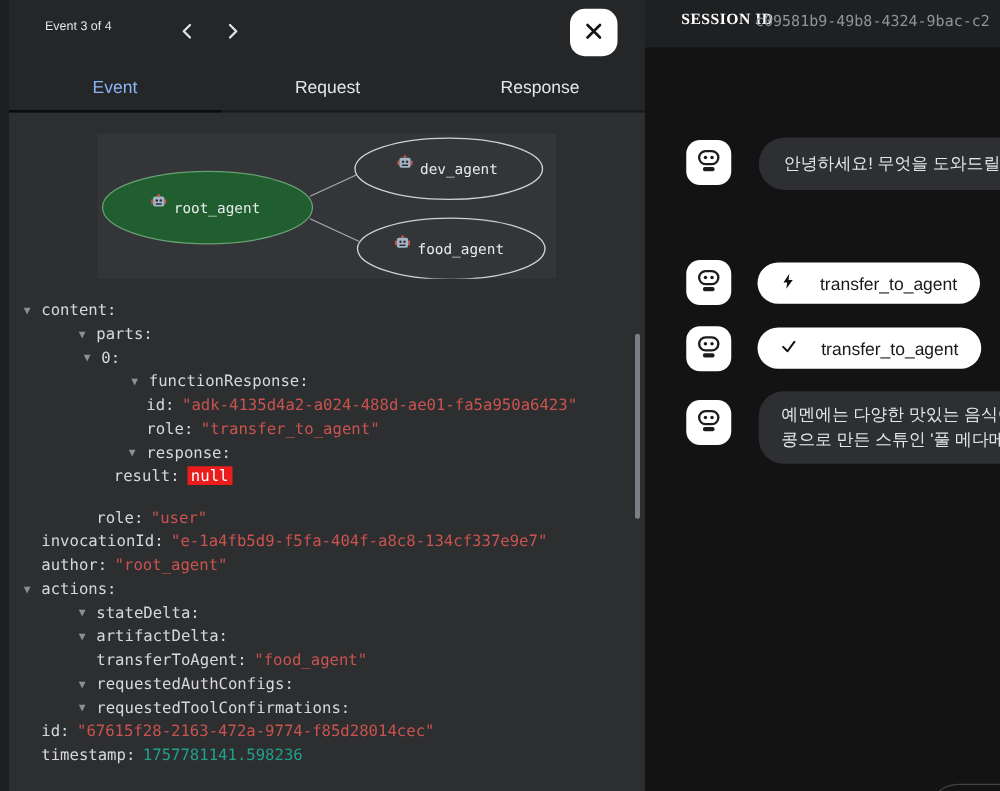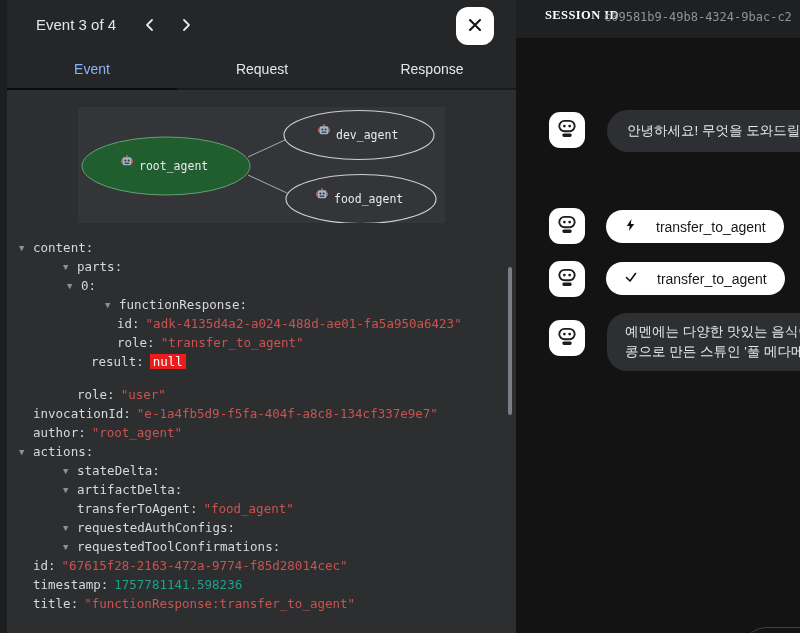--- a/index.html
+++ b/index.html
@@ -2,21 +2,21 @@
 <html><head>
 <meta charset="utf-8">
 <style>
   html,body{margin:0;padding:0;background:#000;}
   .screen{position:relative;width:800px;height:633px;overflow:hidden;background:#131314;
           font-family:"Liberation Sans",sans-serif;-webkit-font-smoothing:antialiased;}
   
   .backdrop-sliver{position:absolute;left:0;top:0;width:7px;height:633px;background:#1d1e20;}
   .dialog{position:absolute;left:7px;top:0;width:510px;height:633px;background:#2d2e30;overflow:hidden;}
   .dlg-header{position:absolute;left:0;top:0;width:100%;height:50px;background:#252628;}
-  .dlg-title{position:absolute;left:29px;top:16px;font-size:15px;color:#e2e4e6;}
+  .dlg-title{position:absolute;left:29px;top:16px;font-size:10px;color:#e2e4e6;}
   .navbtn{position:absolute;top:14px;width:24px;height:24px;background:none;border:none;cursor:pointer;
           display:flex;align-items:center;justify-content:center;padding:0;}
   .nav-prev{left:130px;} .nav-next{left:167px;}
   .closebtn{position:absolute;left:449px;top:7px;width:38px;height:38px;background:#fff;border:none;
             border-radius:12px;cursor:pointer;display:flex;align-items:center;justify-content:center;padding:0;}
   .tabs{position:absolute;left:0;top:50px;width:100%;height:38px;background:#252628;display:flex;
         border-bottom:2px solid #1a1b1c;}
   .tab{flex:1;background:none;border:none;cursor:pointer;font-size:14px;color:#e4e6e8;
        font-family:"Liberation Sans",sans-serif;}
   .tab.active{color:#8ab4f8;}
@@ -147,33 +147,33 @@
       </svg>
     </div>
 
     <div class="jtree">
       <div class="jrow l0"><span class="tri">▼</span><span class="jk">content:</span></div>
       <div class="jrow l1"><span class="tri">▼</span><span class="jk">parts:</span></div>
       <div class="jrow l2"><span class="tri">▼</span><span class="jk">0:</span></div>
       <div class="jrow l3"><span class="tri">▼</span><span class="jk">functionResponse:</span></div>
       <div class="jrow l4"><span class="jk">id:</span><span class="jv str">"adk-4135d4a2-a024-488d-ae01-fa5a950a6423"</span></div>
       <div class="jrow l4"><span class="jk">role:</span><span class="jv str">"transfer_to_agent"</span></div>
+      <div class="jrow l4"><span class="tri">▼</span><span class="jk">response:</span></div>
       <div class="jrow l5"><span class="jk">result:</span><span class="jv nul">null</span></div>
       <div class="jrow l1 gap"><span class="jk">role:</span><span class="jv str">"user"</span></div>
       <div class="jrow l0"><span class="jk">invocationId:</span><span class="jv str">"e-1a4fb5d9-f5fa-404f-a8c8-134cf337e9e7"</span></div>
       <div class="jrow l0"><span class="jk">author:</span><span class="jv str">"root_agent"</span></div>
       <div class="jrow l0"><span class="tri">▼</span><span class="jk">actions:</span></div>
       <div class="jrow l1"><span class="tri">▼</span><span class="jk">stateDelta:</span></div>
       <div class="jrow l1"><span class="tri">▼</span><span class="jk">artifactDelta:</span></div>
       <div class="jrow l1"><span class="jk">transferToAgent:</span><span class="jv str">"food_agent"</span></div>
       <div class="jrow l1"><span class="tri">▼</span><span class="jk">requestedAuthConfigs:</span></div>
       <div class="jrow l1"><span class="tri">▼</span><span class="jk">requestedToolConfirmations:</span></div>
       <div class="jrow l0"><span class="jk">id:</span><span class="jv str">"67615f28-2163-472a-9774-f85d28014cec"</span></div>
       <div class="jrow l0"><span class="jk">timestamp:</span><span class="jv num">1757781141.598236</span></div>
-      <div class="jrow l0"><span class="jk">title:</span><span class="jv str">"functionResponse:transfer_to_agent"</span></div>
     </div>
 
     <div class="dlg-scroll"></div>
   </section>
 
   <section class="chat">
 
     <div class="session-bar">
       <span class="session-label">SESSION ID</span>
       <span class="session-id">c09581b9-49b8-4324-9bac-c2</span>

